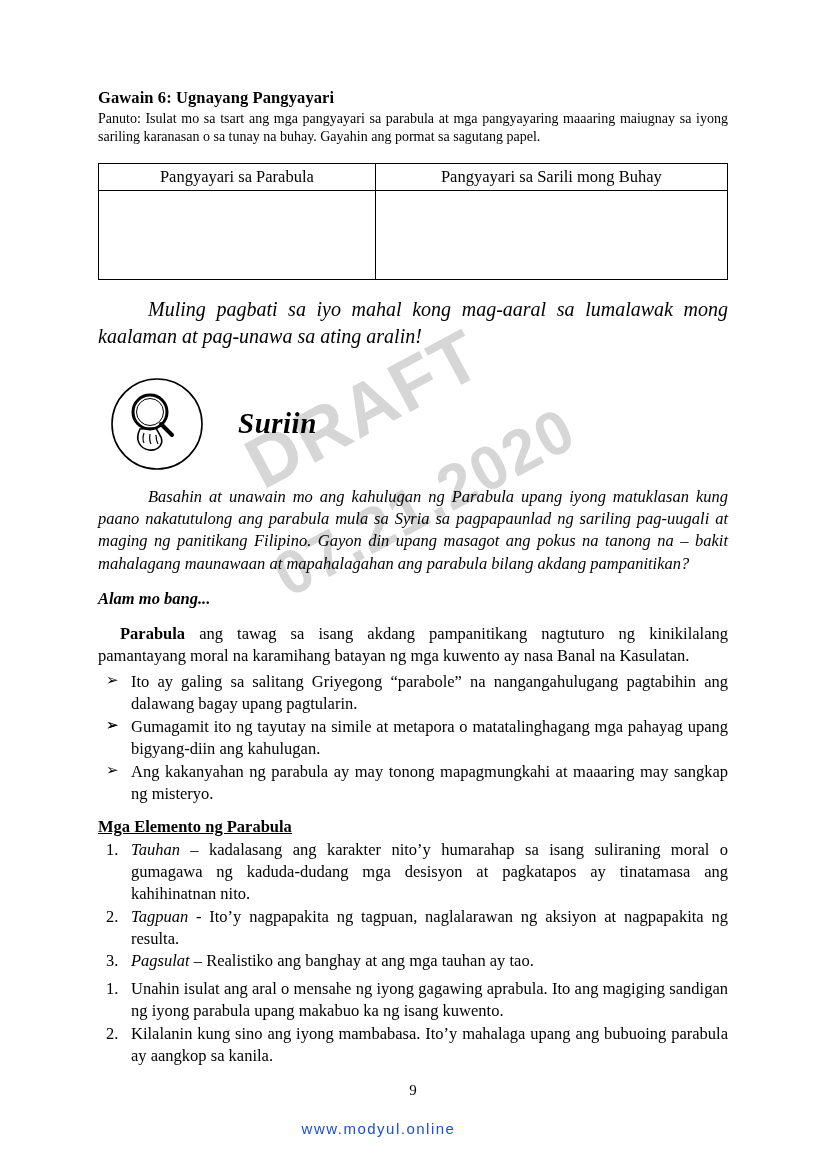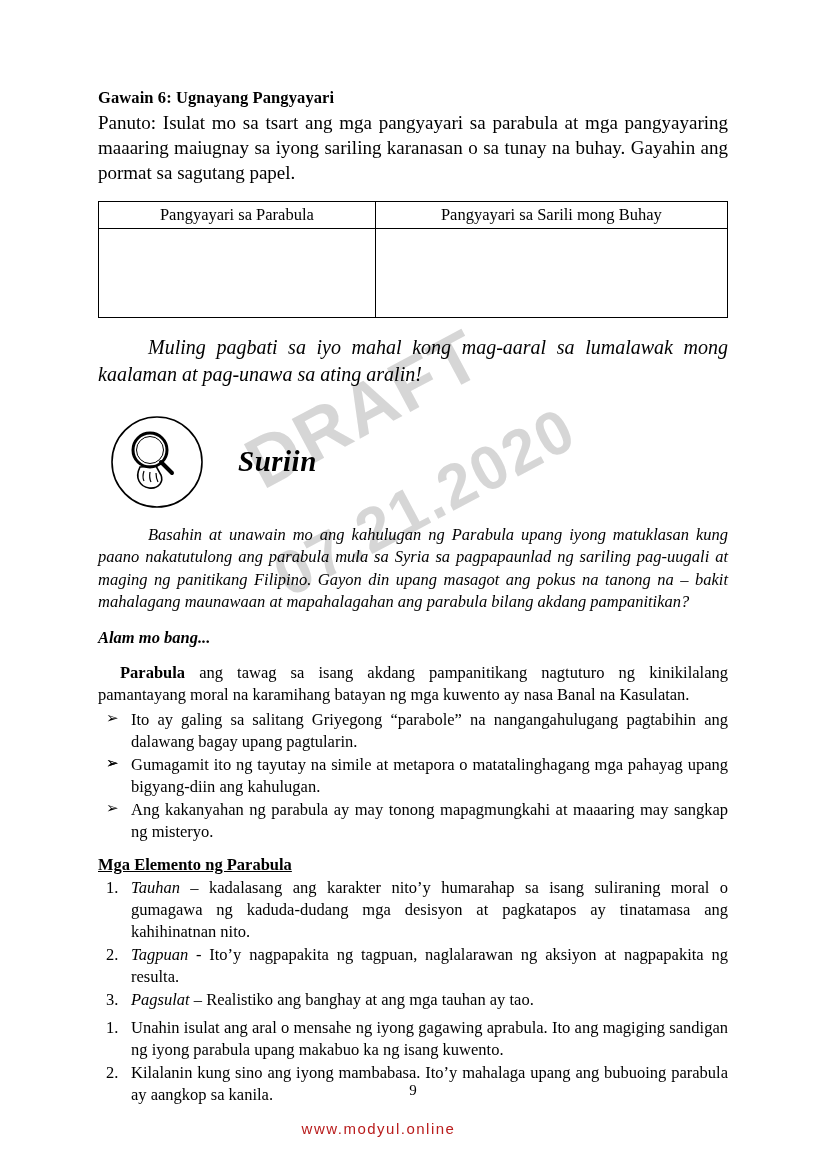--- a/index.html
+++ b/index.html
@@ -60,21 +60,21 @@
     transform-origin: left top;
   }
 
   h1.gawain-title {
     font-size: 16.5px;
     font-weight: bold;
     margin: 0 0 2px 0;
     letter-spacing: 0.1px;
   }
   p.panuto {
-    font-size: 19px;
+    font-size: 14px;
     margin: 0 0 16px 0;
     text-align: justify;
     line-height: 1.32;
   }
 
   table.pangyayari-table {
     width: 100%;
     border-collapse: collapse;
     border: 1.6px solid #000;
     margin-bottom: 16px;
@@ -212,21 +212,21 @@
     font-size: 15px;
   }
   .footer-url {
     position: absolute;
     left: 0;
     top: 1120px;
     width: 757px;
     text-align: center;
     font-family: "Liberation Sans", sans-serif;
     font-size: 15px;
-    color: #b91c1c;
+    color: #1d4ed8;
     letter-spacing: 1.5px;
   }
 </style>
 </head>
 <body>
 
 <div class="page">
 
   <div class="watermark">
     <div class="wm-text wm-1">DRAFT</div>

